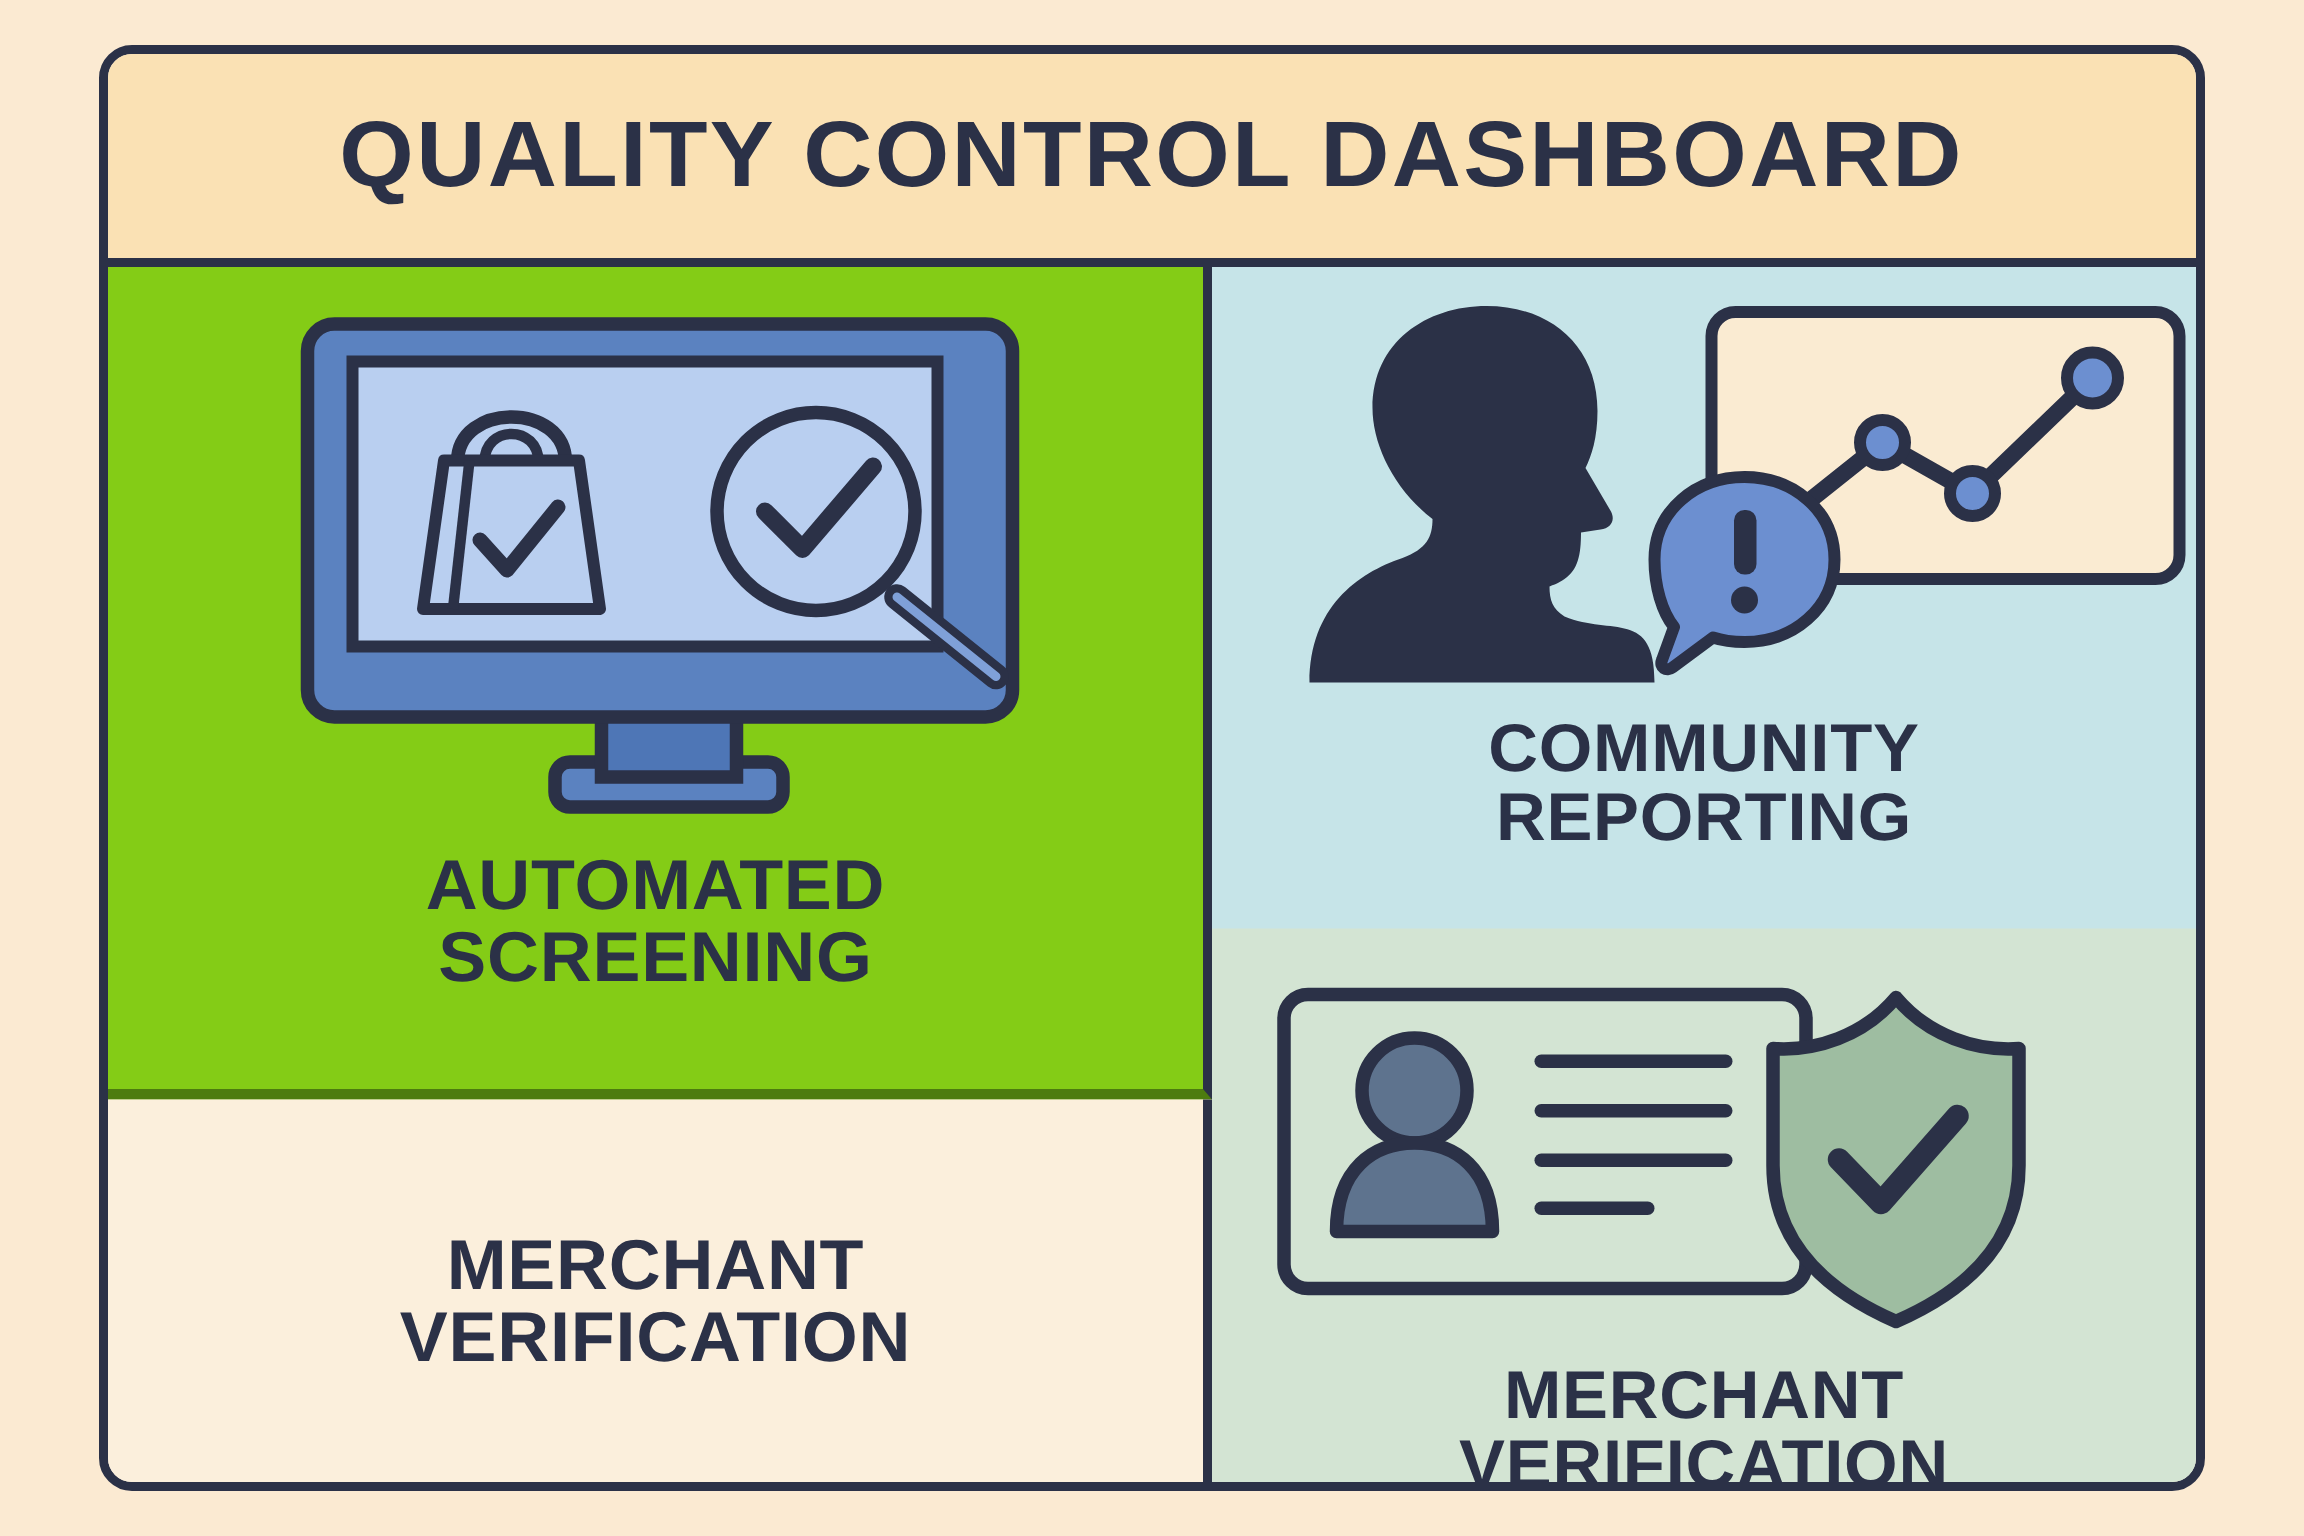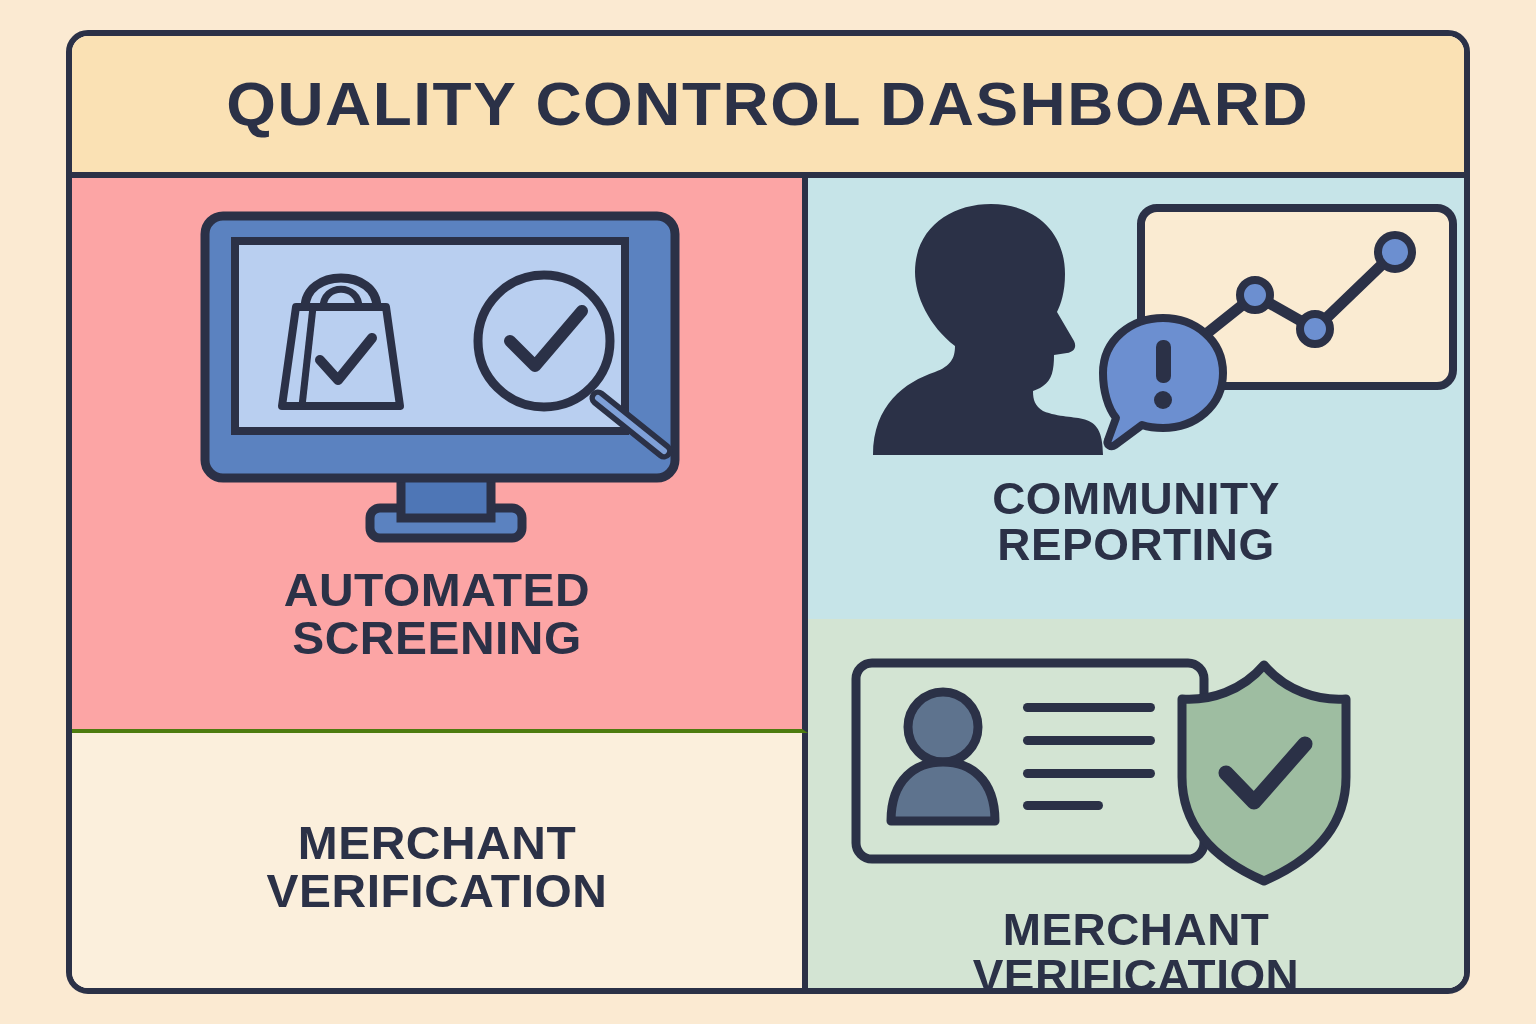--- a/index.html
+++ b/index.html
@@ -79,23 +79,23 @@
     letter-spacing: 0.5px;
     transform: scaleX(1.02);
   }
 
   
   #panel-automated-screening {
     left: 0;
     top: 0;
     width: 736px;
     height: 555px;
-    background: #fca5a5;
+    background: #84cc16;
     border-right: 6px solid #2B3147;
-    border-bottom: 4px solid #4d7c0f;
+    border-bottom: 7px solid #4d7c0f;
   }
   #label-automated-screening {
     top: 388px;
     font-size: 47px;
   }
 
   
   #panel-merchant-verification-left {
     left: 0;
     top: 555px;

